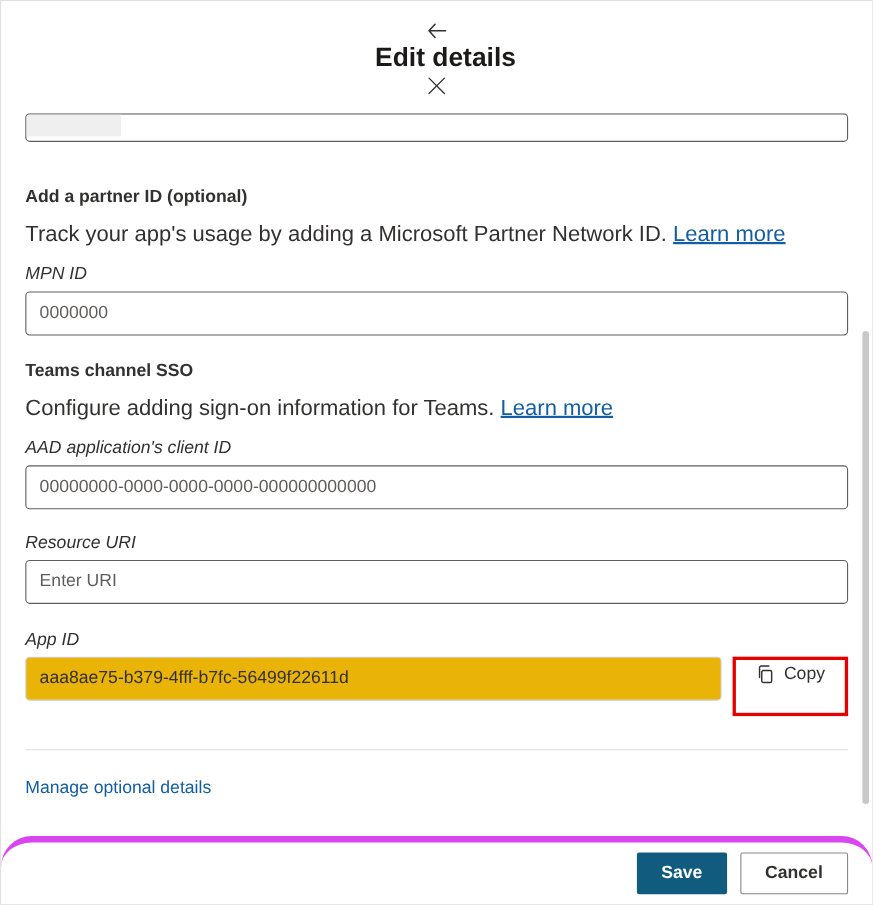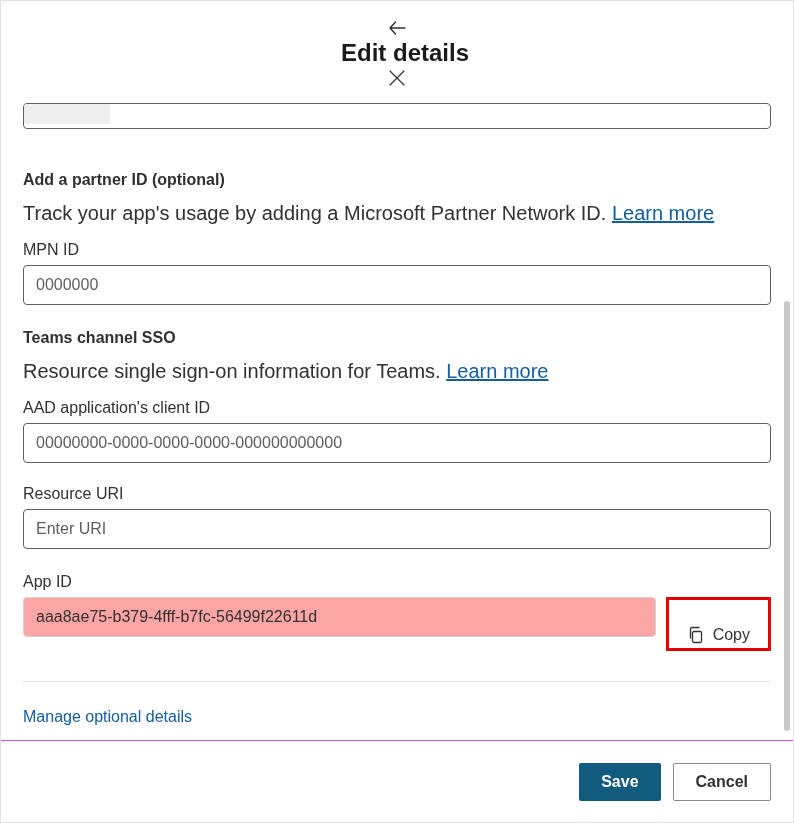--- a/index.html
+++ b/index.html
@@ -8,31 +8,31 @@
     .header { display: flex; align-items: center; padding: 16px 22px 14px 22px; flex-direction: column; }
     .back { width: 22px; height: 22px; display: flex; align-items: center; justify-content: center; color: #323130; cursor: pointer; }
     .title { font-size: 24px; font-weight: 600; margin-left: 16px; flex: 1; color: #1b1a19; }
     .close { width: 22px; height: 22px; display: flex; align-items: center; justify-content: center; color: #323130; cursor: pointer; }
     .content { flex: 1; padding: 0 22px 16px 22px; overflow-y: auto; }
     .cutfield { height: 26px; border: 1px solid #605e5c; border-radius: 4px; overflow: hidden; margin-bottom: 42px; position: relative; }
     .cutfield-inner { position: absolute; left: 0; bottom: 4px; width: 86px; height: 20px; background: #efefef; }
     .section-label { font-size: 16px; font-weight: 600; color: #323130; margin-bottom: 10px; }
     .section-desc { font-size: 20px; color: #323130; margin-bottom: 14px; line-height: 1.4; }
     .link { color: #115ea3; text-decoration: underline; cursor: pointer; }
-    .field-label { font-size: 16px; font-weight: 400; color: #323130; margin-bottom: 6px; }
+    .field-label { font-size: 16px; font-weight: 400; color: #323130; margin-bottom: 6px; font-style: italic; }
     .text-input { width: 100%; height: 40px; border: 1px solid #605e5c; border-radius: 4px; padding: 0 12px; font-size: 16px; font-family: inherit; color: #323130; outline: none; }
     .text-input::placeholder { color: #605e5c; }
-    .readonly-input { height: 40px; border: 1px solid #d1d1d1; border-radius: 4px; padding: 0 12px; font-size: 16px; color: #323130; display: flex; align-items: center; background: #fca5a5; }
+    .readonly-input { height: 40px; border: 1px solid #d1d1d1; border-radius: 4px; padding: 0 12px; font-size: 16px; color: #323130; display: flex; align-items: center; background: #eab308; }
     .appid-row { display: flex; gap: 10px; align-items: stretch; }
     .appid-row .readonly-input { flex: 1; }
-    .copy-btn { display: flex; align-items: flex-end; justify-content: center; gap: 8px; padding: 0 14px; height: 44px; border: 2px solid #fff; background: #fff; cursor: pointer; font-size: 16px; color: #323130; font-family: inherit; }
+    .copy-btn { display: flex; align-items: flex-start; justify-content: center; gap: 8px; padding: 0 14px; height: 44px; border: 2px solid #fff; background: #fff; cursor: pointer; font-size: 16px; color: #323130; font-family: inherit; }
     .copy-highlight { border: 3px solid #e60000; padding: 2px; display: inline-flex; }
     .divider { border: none; border-top: 1px solid #e1e1e1; margin: 30px 0 26px 0; }
     .manage-link { color: #115ea3; font-size: 16px; cursor: pointer; display: inline-block; }
-    .footer { height: 82px; border-top: 1px solid #d946ef; display: flex; align-items: center; justify-content: flex-end; gap: 12px; padding: 0 22px; }
+    .footer { height: 62px; border-top: 6px solid #d946ef; display: flex; align-items: center; justify-content: flex-end; gap: 12px; padding: 0 22px; border-radius: 28px; }
     .btn { height: 38px; padding: 0 22px; font-size: 16px; font-weight: 600; font-family: inherit; border-radius: 2px; cursor: pointer; }
     .btn-primary { background: #115c7e; color: #fff; border: none; }
     .btn-secondary { background: #fff; color: #323130; border: 1px solid #8a8886; }
     .scrollbar-track { position: absolute; right: 3px; top: 70px; width: 6px; height: 665px; background: transparent; }
     .scrollbar-thumb { position: absolute; right: 3px; top: 300px; width: 6px; height: 430px; background: #c8c8c8; border-radius: 3px; }
     svg { display: block; }
     .gap-s { margin-bottom: 22px; }
     .gap-m { margin-bottom: 24px; }
   </style>
 </head>
@@ -60,21 +60,21 @@
 
     <div class="section-label">Add a partner ID (optional)</div>
     <div class="section-desc">
       <span>Track your app's usage by adding a Microsoft Partner Network ID. </span><a class="link">Learn more</a>
     </div>
     <div class="field-label">MPN ID</div>
     <input class="text-input gap-m" type="text" placeholder="0000000" style="">
 
     <div class="section-label">Teams channel SSO</div>
     <div class="section-desc">
-      <span>Resource single sign-on information for Teams. </span><a class="link">Learn more</a>
+      <span>Configure adding sign-on information for Teams. </span><a class="link">Learn more</a>
     </div>
     <div class="field-label">AAD application's client ID</div>
     <input class="text-input gap-s" type="text" placeholder="00000000-0000-0000-0000-000000000000" style="">
 
     <div class="field-label">Resource URI</div>
     <input class="text-input gap-m" type="text" placeholder="Enter URI" style="">
 
     <div class="field-label">App ID</div>
     <div class="appid-row">
       <div class="readonly-input">aaa8ae75-b379-4fff-b7fc-56499f22611d</div>

